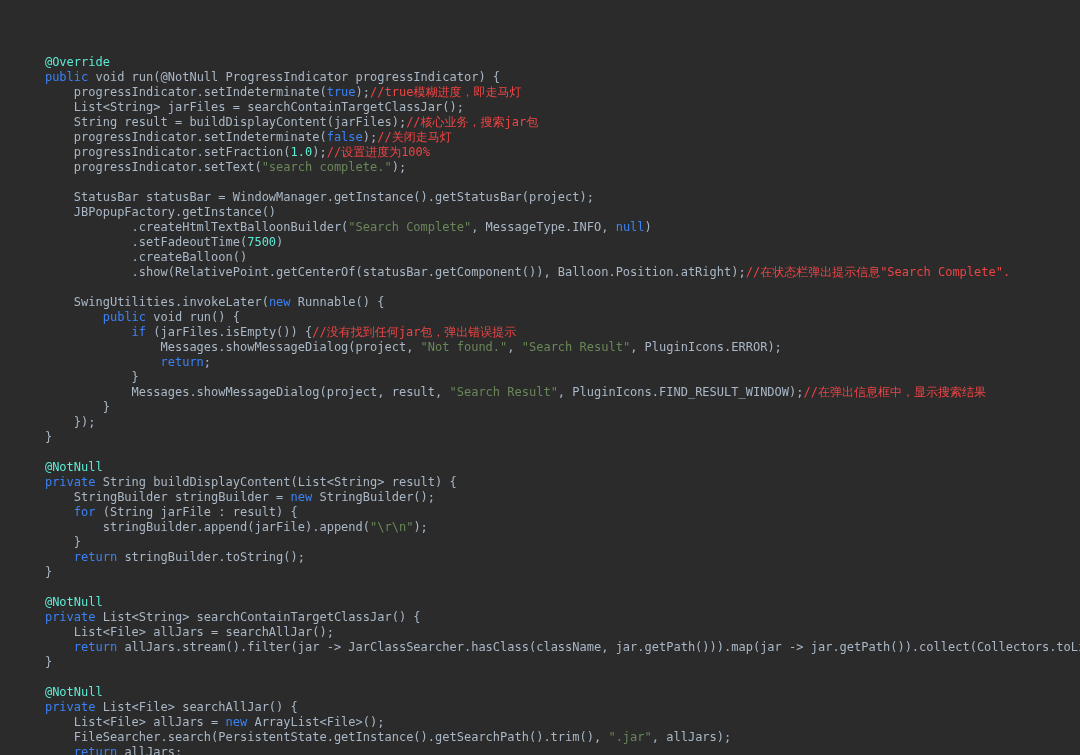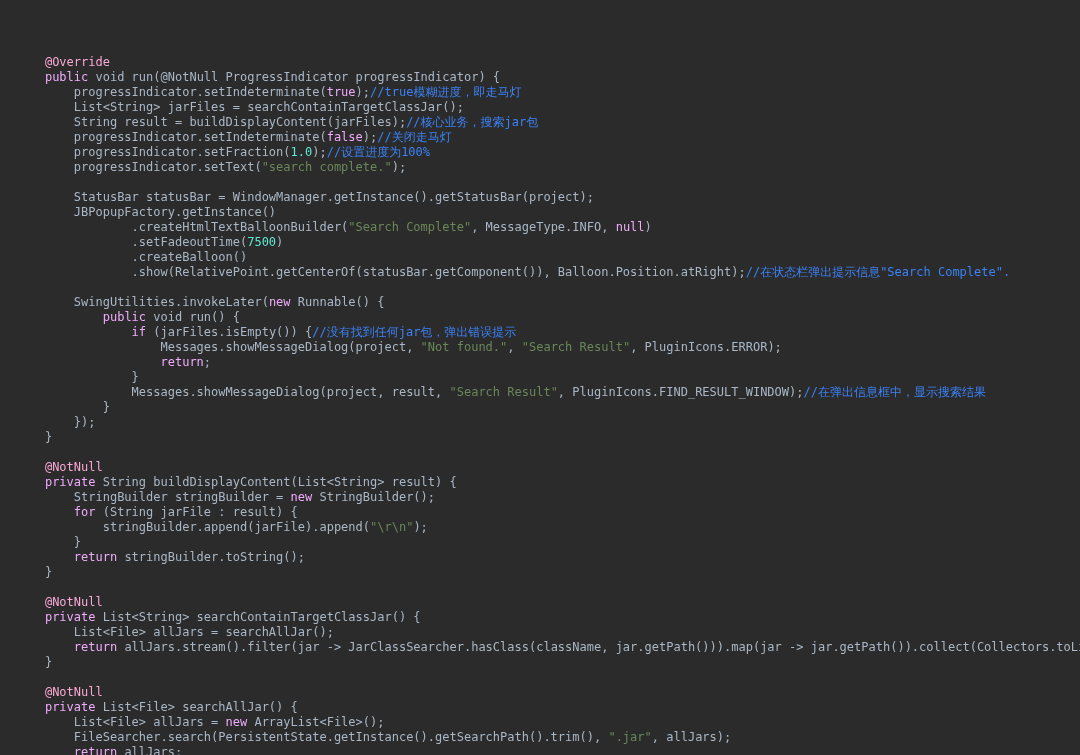--- a/index.html
+++ b/index.html
@@ -9,25 +9,25 @@
     font-family: "Consolas", "Monaco", monospace;
     font-size: 12px;
     line-height: 15px;
     color: #a9b7c6;
     white-space: pre;
     overflow-x: auto;
     width: 1080px;
     height: 755px;
     box-sizing: border-box;
   }
-  .kw { color: #f0abfc; }
-  .ann { color: #f9a8d4; }
+  .kw { color: #3b82f6; }
+  .ann { color: #5eead4; }
   .str { color: #6a8759; }
   .num { color: #5eead4; }
-  .cmt { color: #3b82f6; }
+  .cmt { color: #ef4444; }
 </style>
 </head>
 <body>
 
 
 <div id="code"><div>    <span class="ann">@Override</span></div><div>    <span class="kw">public </span><span>void </span><span>run(@NotNull ProgressIndicator progressIndicator) {</span></div><div>        <span>progressIndicator.setIndeterminate(</span><span class="kw">true</span><span>);</span><span class="cmt">//true模糊进度，即走马灯</span></div><div>        <span>List&lt;String&gt; jarFiles = searchContainTargetClassJar();</span></div><div>        <span>String result = buildDisplayContent(jarFiles);</span><span class="cmt">//核心业务，搜索jar包</span></div><div>        <span>progressIndicator.setIndeterminate(</span><span class="kw">false</span><span>);</span><span class="cmt">//关闭走马灯</span></div><div>        <span>progressIndicator.setFraction(</span><span class="num">1.0</span><span>);</span><span class="cmt">//设置进度为100%</span></div><div>        <span>progressIndicator.setText(</span><span class="str">"search complete."</span><span>);</span></div><div><span> </span></div><div>        <span>StatusBar statusBar = WindowManager.getInstance().getStatusBar(project);</span></div><div>        <span>JBPopupFactory.getInstance()</span></div><div>                <span>.createHtmlTextBalloonBuilder(</span><span class="str">"Search Complete"</span><span>, MessageType.INFO, </span><span class="kw">null</span><span>)</span></div><div>                <span>.setFadeoutTime(</span><span class="num">7500</span><span>)</span></div><div>                <span>.createBalloon()</span></div><div>                <span>.show(RelativePoint.getCenterOf(statusBar.getComponent()), Balloon.Position.atRight);</span><span class="cmt">//在状态栏弹出提示信息"Search Complete".</span></div><div><span> </span></div><div>        <span>SwingUtilities.invokeLater(</span><span class="kw">new </span><span>Runnable() {</span></div><div>            <span class="kw">public </span><span>void </span><span>run() {</span></div><div>                <span class="kw">if </span><span>(jarFiles.isEmpty()) {</span><span class="cmt">//没有找到任何jar包，弹出错误提示</span></div><div>                    <span>Messages.showMessageDialog(project, </span><span class="str">"Not found."</span><span>, </span><span class="str">"Search Result"</span><span>, PluginIcons.ERROR);</span></div><div>                    <span class="kw">return</span><span>;</span></div><div>                <span>}</span></div><div>                <span>Messages.showMessageDialog(project, result, </span><span class="str">"Search Result"</span><span>, PluginIcons.FIND_RESULT_WINDOW);</span><span class="cmt">//在弹出信息框中，显示搜索结果</span></div><div>            <span>}</span></div><div>        <span>});</span></div><div>    <span>}</span></div><div><span> </span></div><div>    <span class="ann">@NotNull</span></div><div>    <span class="kw">private </span><span>String buildDisplayContent(List&lt;String&gt; result) {</span></div><div>        <span>StringBuilder stringBuilder = </span><span class="kw">new </span><span>StringBuilder();</span></div><div>        <span class="kw">for </span><span>(String jarFile : result) {</span></div><div>            <span>stringBuilder.append(jarFile).append(</span><span class="str">"\r\n"</span><span>);</span></div><div>        <span>}</span></div><div>        <span class="kw">return </span><span>stringBuilder.toString();</span></div><div>    <span>}</span></div><div><span> </span></div><div>    <span class="ann">@NotNull</span></div><div>    <span class="kw">private </span><span>List&lt;String&gt; searchContainTargetClassJar() {</span></div><div>        <span>List&lt;File&gt; allJars = searchAllJar();</span></div><div>        <span class="kw">return </span><span>allJars.stream().filter(jar -&gt; JarClassSearcher.hasClass(className, jar.getPath())).map(jar -&gt; jar.getPath()).collect(Collectors.toList());</span></div><div>    <span>}</span></div><div><span> </span></div><div>    <span class="ann">@NotNull</span></div><div>    <span class="kw">private </span><span>List&lt;File&gt; searchAllJar() {</span></div><div>        <span>List&lt;File&gt; allJars = </span><span class="kw">new </span><span>ArrayList&lt;File&gt;();</span></div><div>        <span>FileSearcher.search(PersistentState.getInstance().getSearchPath().trim(), </span><span class="str">".jar"</span><span>, allJars);</span></div><div>        <span class="kw">return </span><span>allJars;</span></div></div>
 
 
 
 </body></html>

